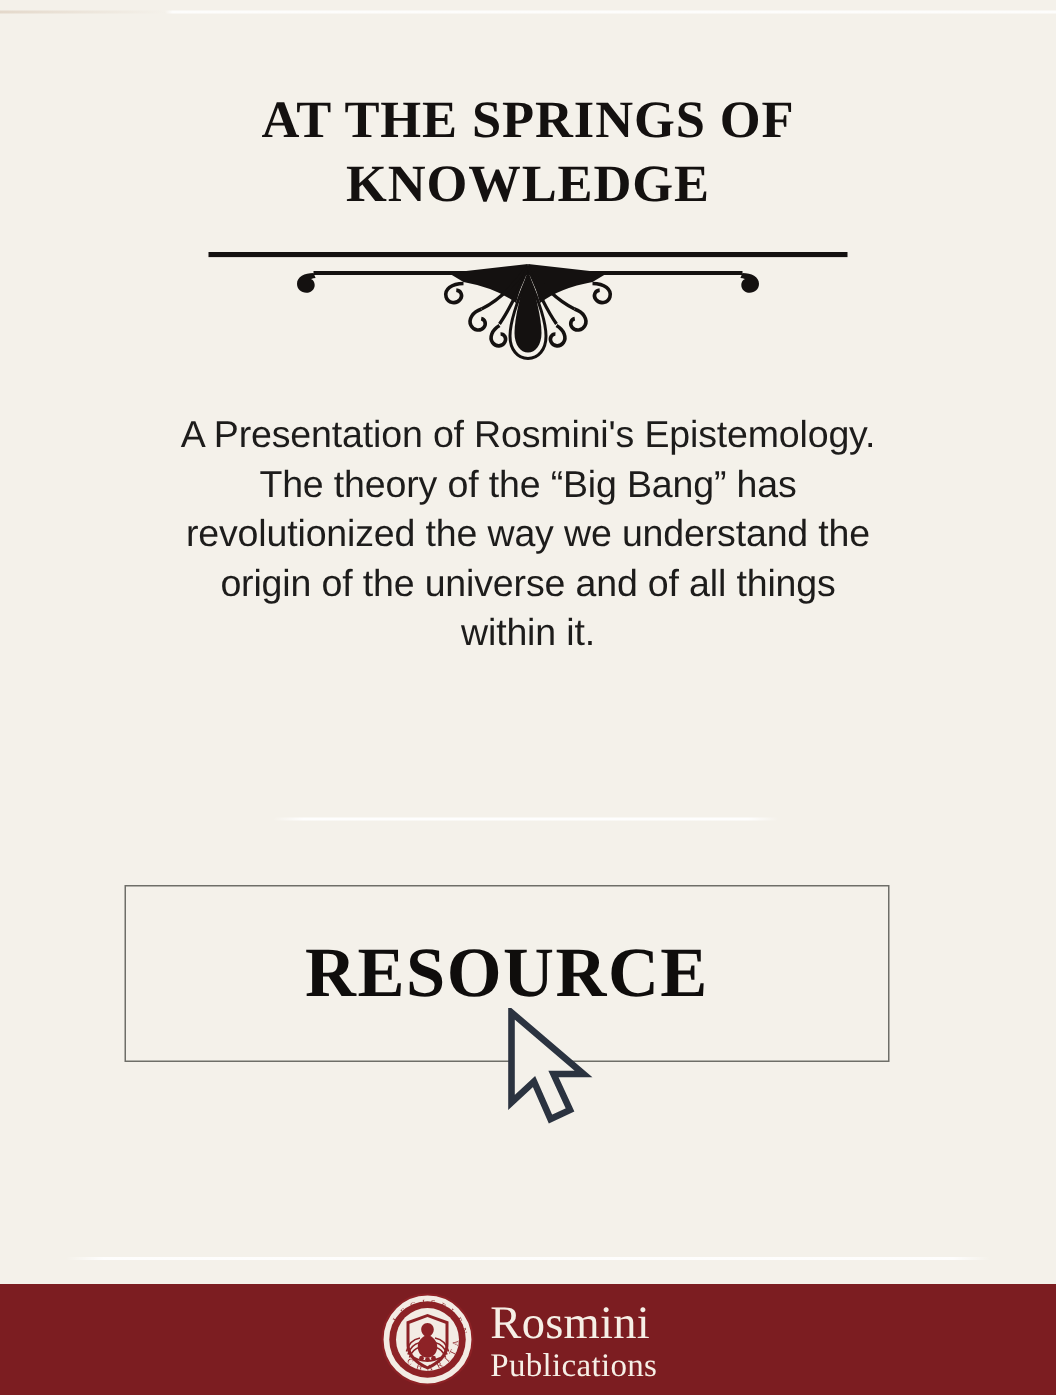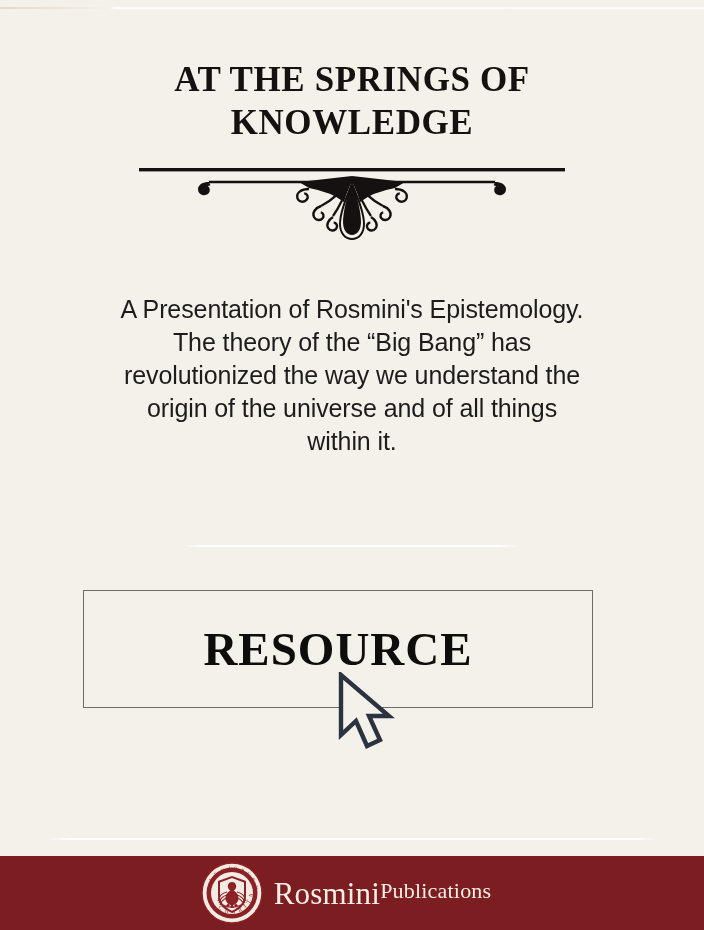--- a/index.html
+++ b/index.html
@@ -66,21 +66,21 @@
   .divider {
     margin-top: 18px;
     width: 430px;
     height: 80px;
     display: block;
   }
 
   
   .lede {
     width: 470px;
-    margin: 51px 0 0 0;
+    margin: 32px 0 0 0;
     text-align: center;
     font-family: "Liberation Sans", sans-serif;
     font-size: 25px;
     line-height: 33px;
     color: #1d1c1b;
     letter-spacing: -0.1px;
   }
 
   
   .soft-rule {
@@ -166,21 +166,21 @@
     gap: 11px;
     transform: translateX(-6px);
   }
   .seal {
     width: 62px;
     height: 62px;
     flex: 0 0 auto;
   }
   .wordmark {
     display: flex;
-    flex-direction: row;
+    flex-direction: column;
     justify-content: center;
     line-height: 1;
   }
   .wordmark .brand {
     font-family: "Liberation Serif", "DejaVu Serif", serif;
     font-size: 31px;
     color: #f6efe6;
     letter-spacing: 0.2px;
   }
   .wordmark .sub {

